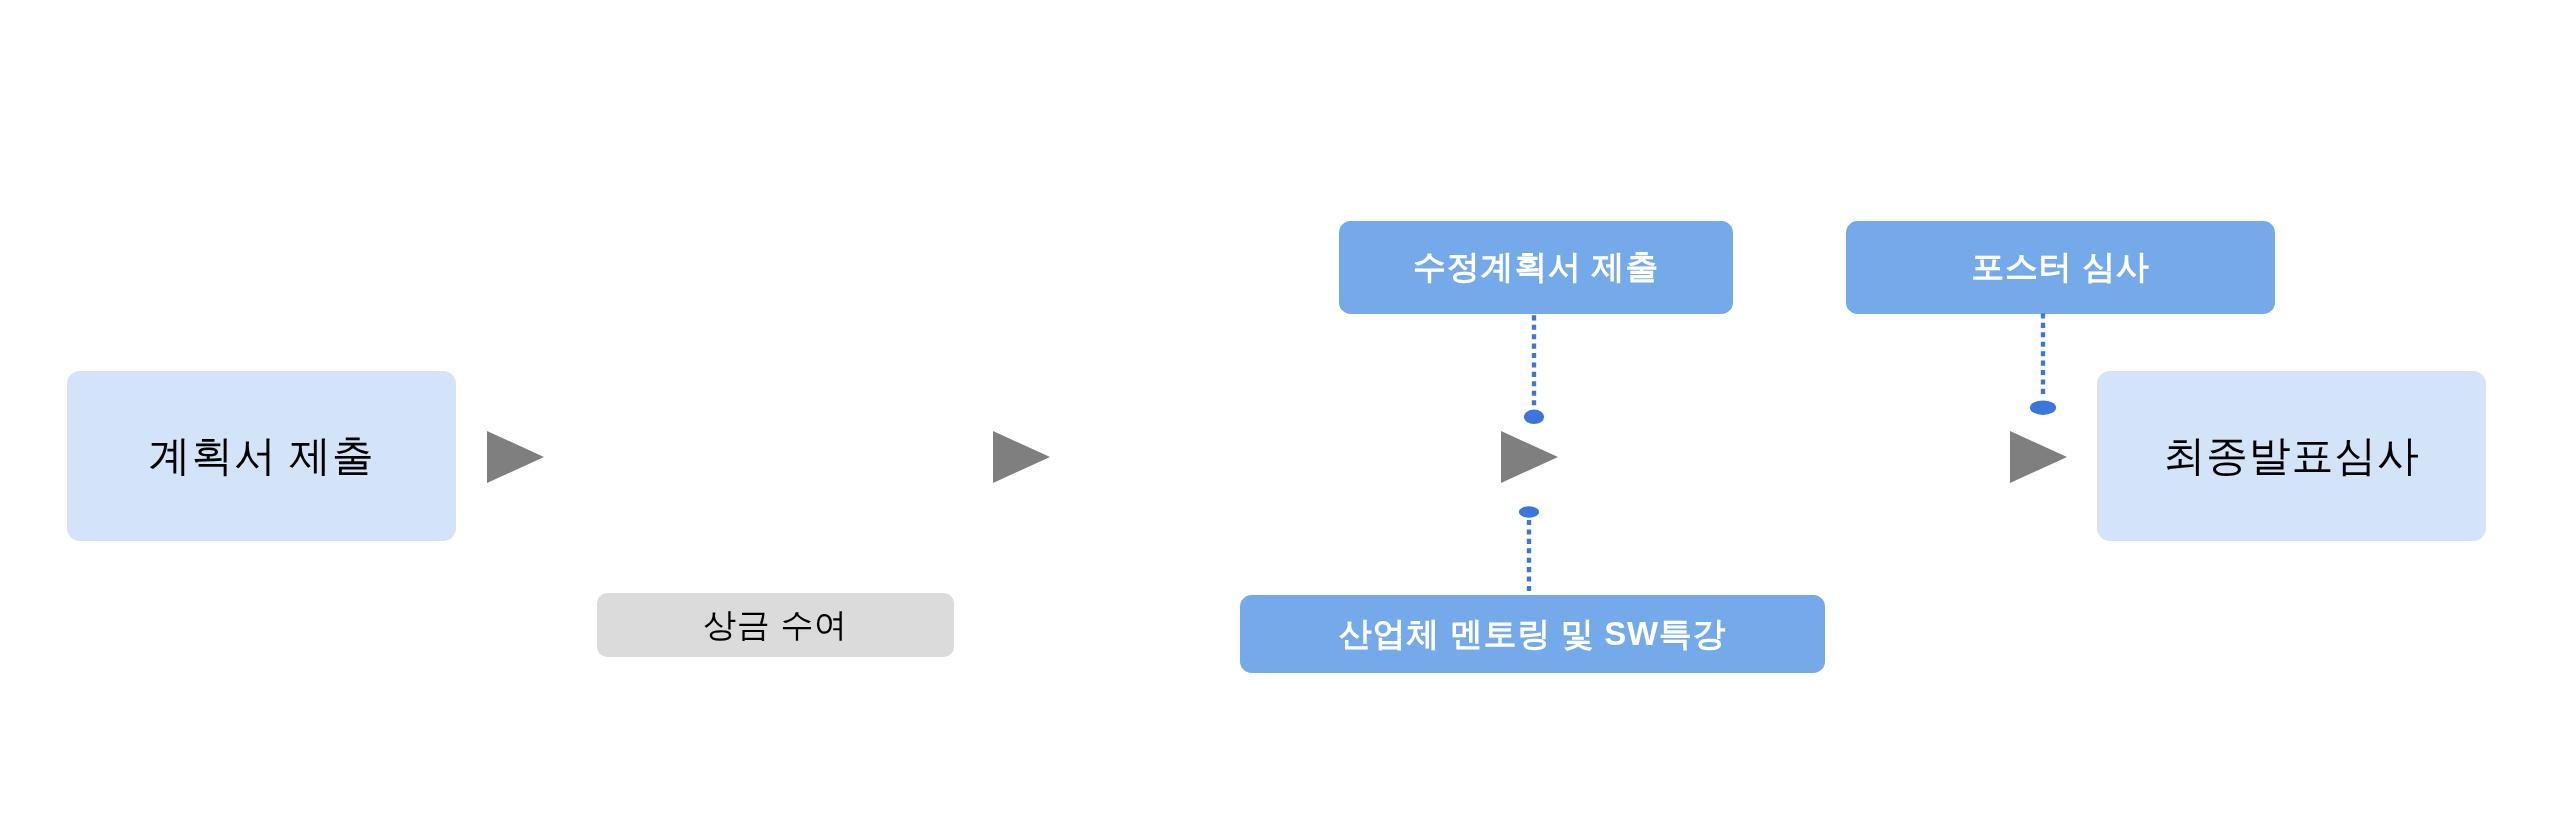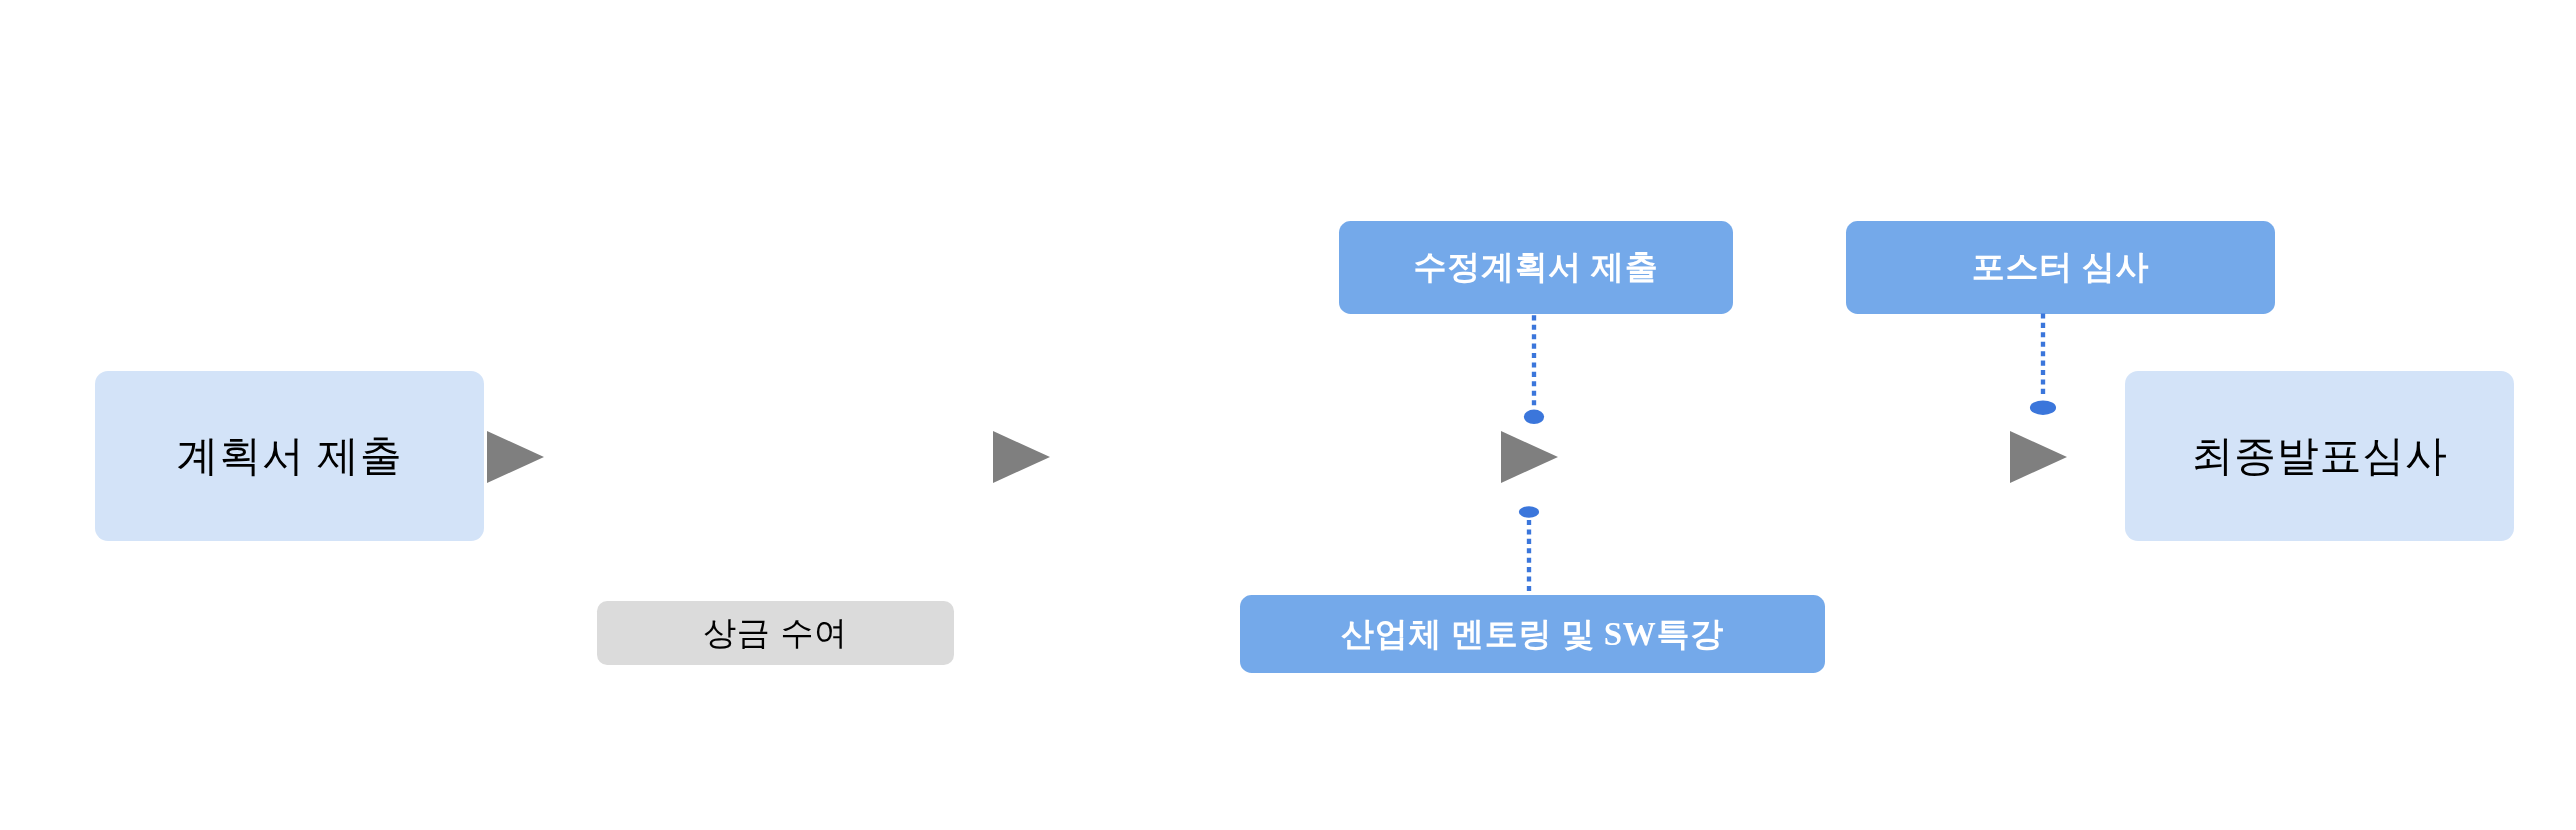--- a/index.html
+++ b/index.html
@@ -20,21 +20,20 @@
   .stage {
     position: absolute;
     top: 371px;
     width: 389px;
     height: 170px;
     background: var(--stage-fill, #d3e3f8);
     border-radius: 13px;
     display: flex;
     align-items: center;
     justify-content: center;
-    margin-left: 28px;
   }
   .stage-label {
     color: var(--stage-text, #000000);
     font-size: 42px;
     letter-spacing: 0.7px;
     white-space: nowrap;
   }
 
   
   .arrow {
@@ -48,21 +47,20 @@
   }
 
   
   .callout {
     position: absolute;
     background: var(--callout-fill, #74a9ea);
     border-radius: 11.6px;
     display: flex;
     align-items: center;
     justify-content: center;
-    font-family: Liberation Serif, serif;
   }
   .callout-label {
     color: var(--callout-text, #ffffff);
     font-size: 33px;
     font-weight: bold;
     letter-spacing: 0.7px;
     white-space: nowrap;
   }
   .callout-top-1 { left: 1339px; top: 221px; width: 394px; height: 93px; }
   .callout-top-2 { left: 1846px; top: 221px; width: 429px; height: 93px; }
@@ -73,21 +71,20 @@
     position: absolute;
     left: 597px;
     top: 593px;
     width: 357px;
     height: 64px;
     background: var(--badge-fill, #dbdbdb);
     border-radius: 10.2px;
     display: flex;
     align-items: center;
     justify-content: center;
-    margin-top: 8px;
   }
   .badge-label {
     color: var(--badge-text, #000000);
     font-size: 33px;
     letter-spacing: 0.7px;
     white-space: nowrap;
   }
 
   
   .connector { position: absolute; overflow: visible; }

